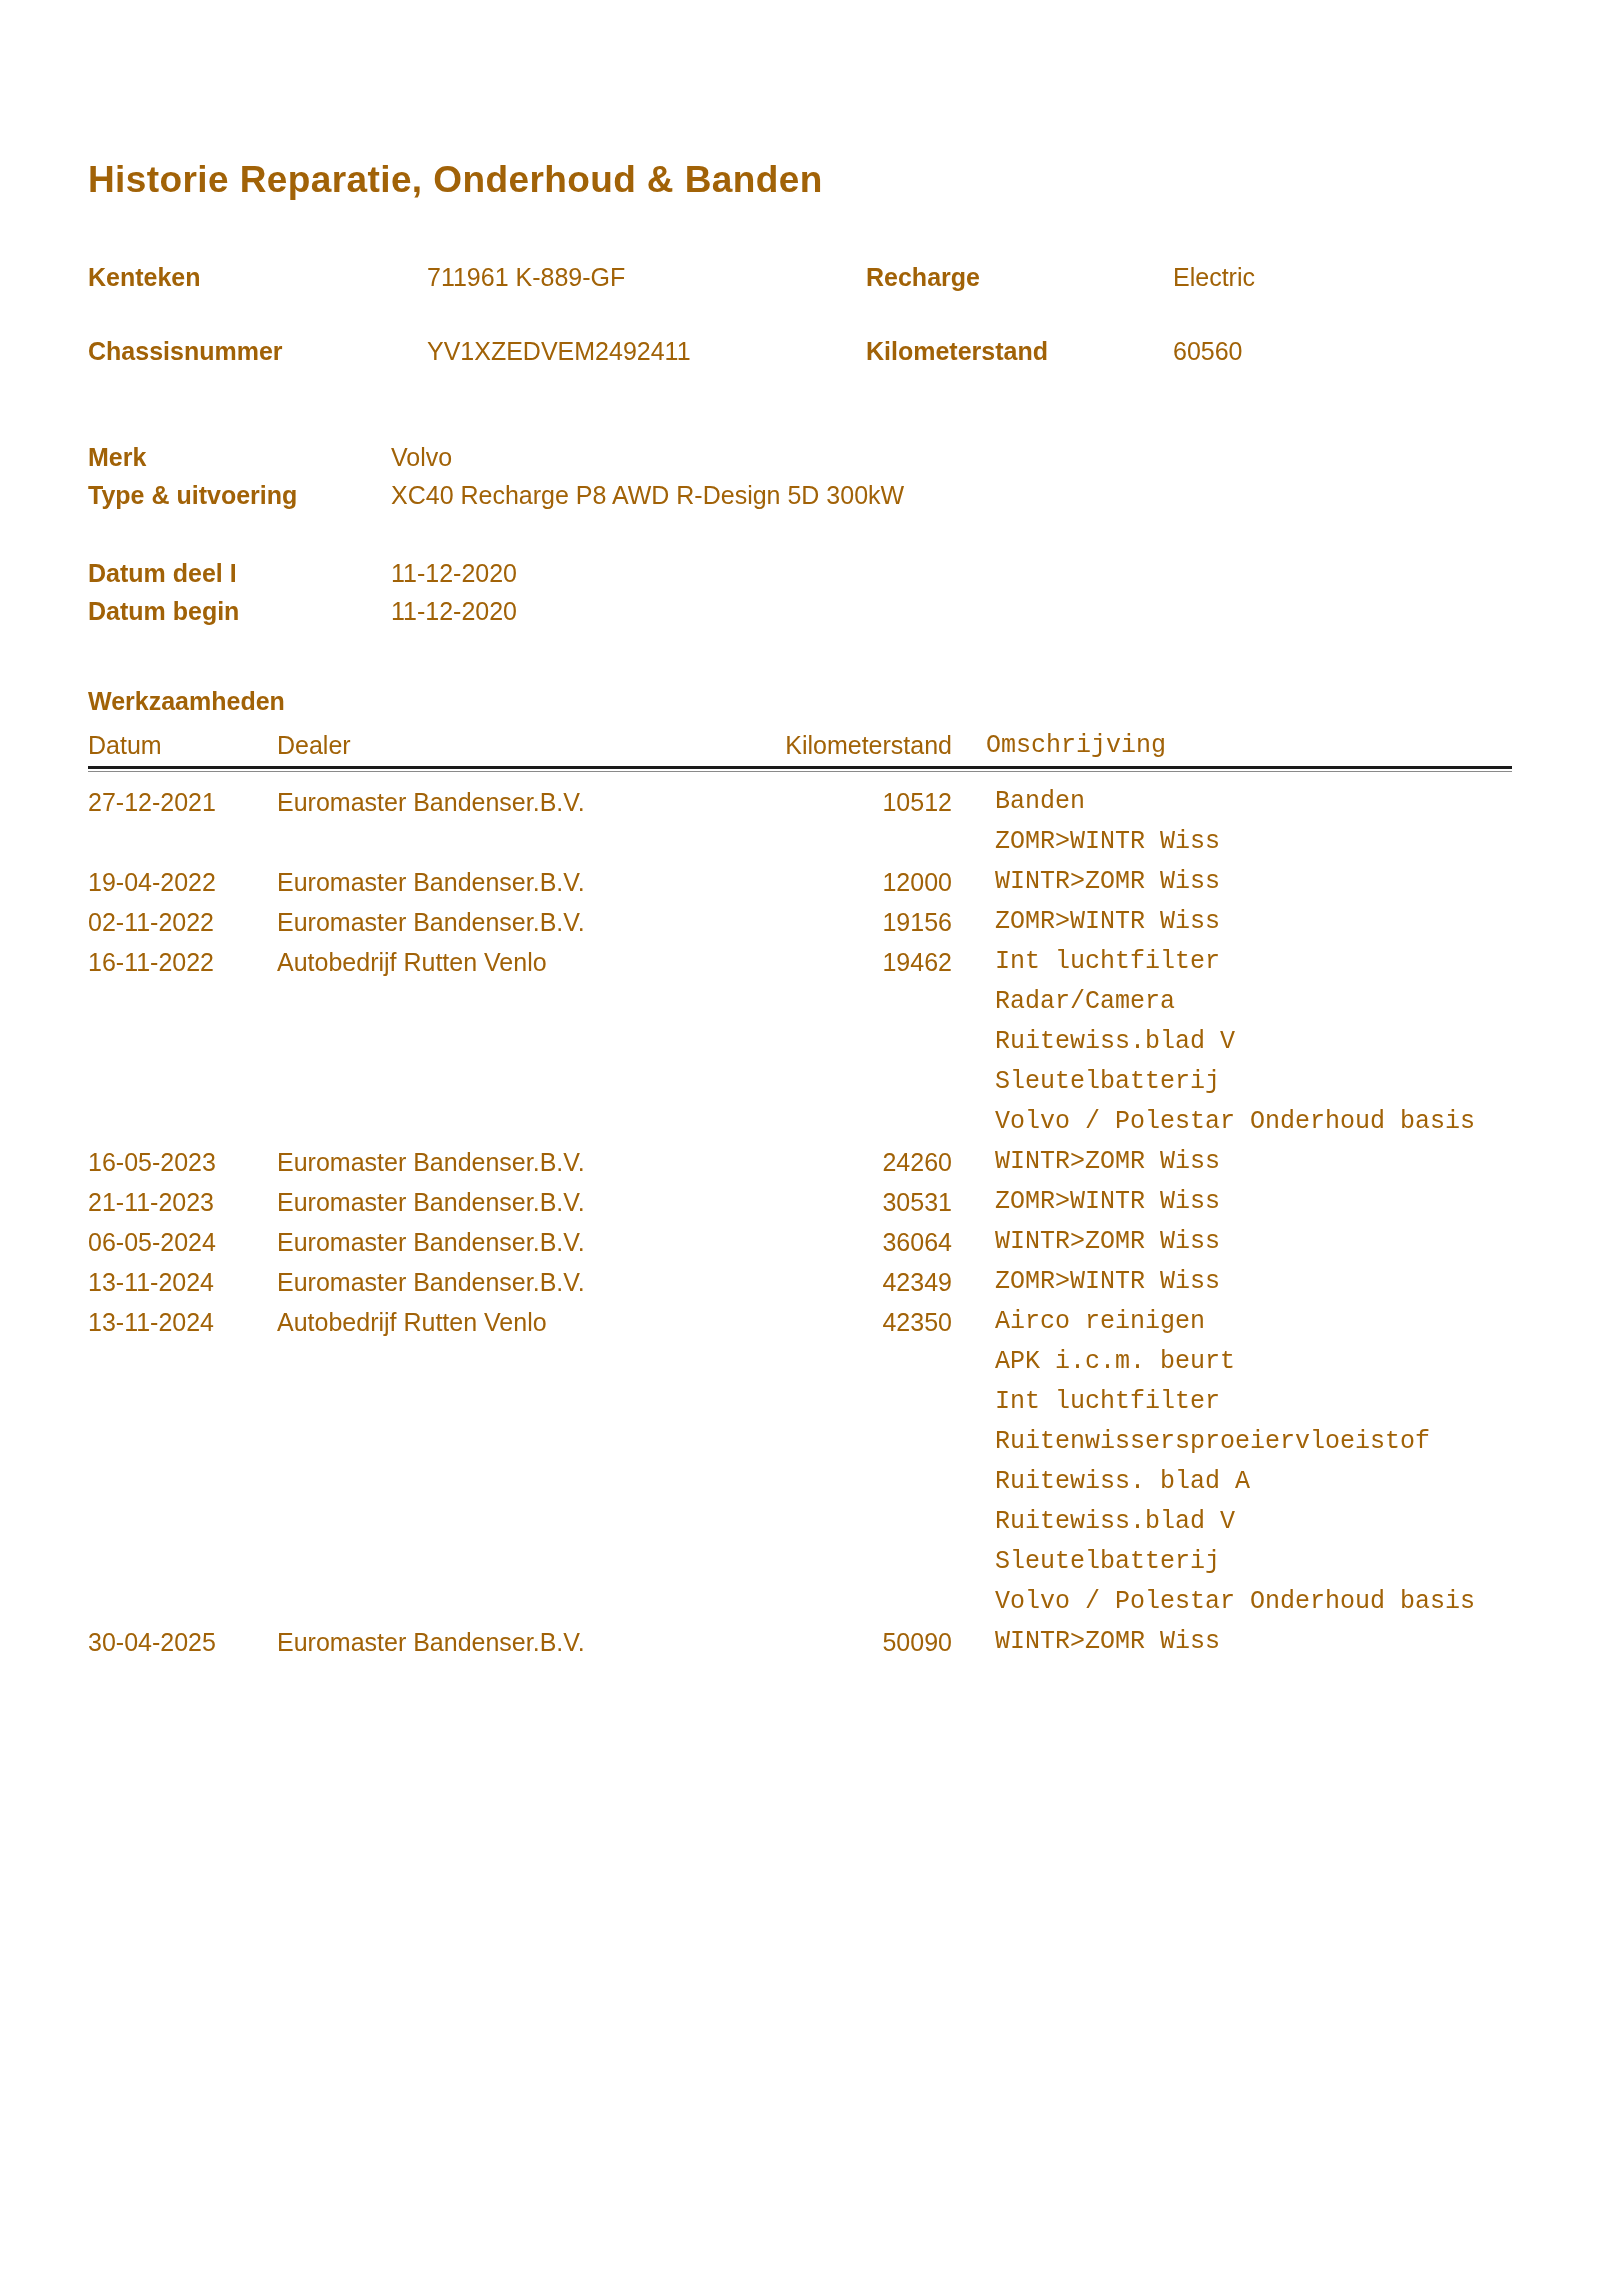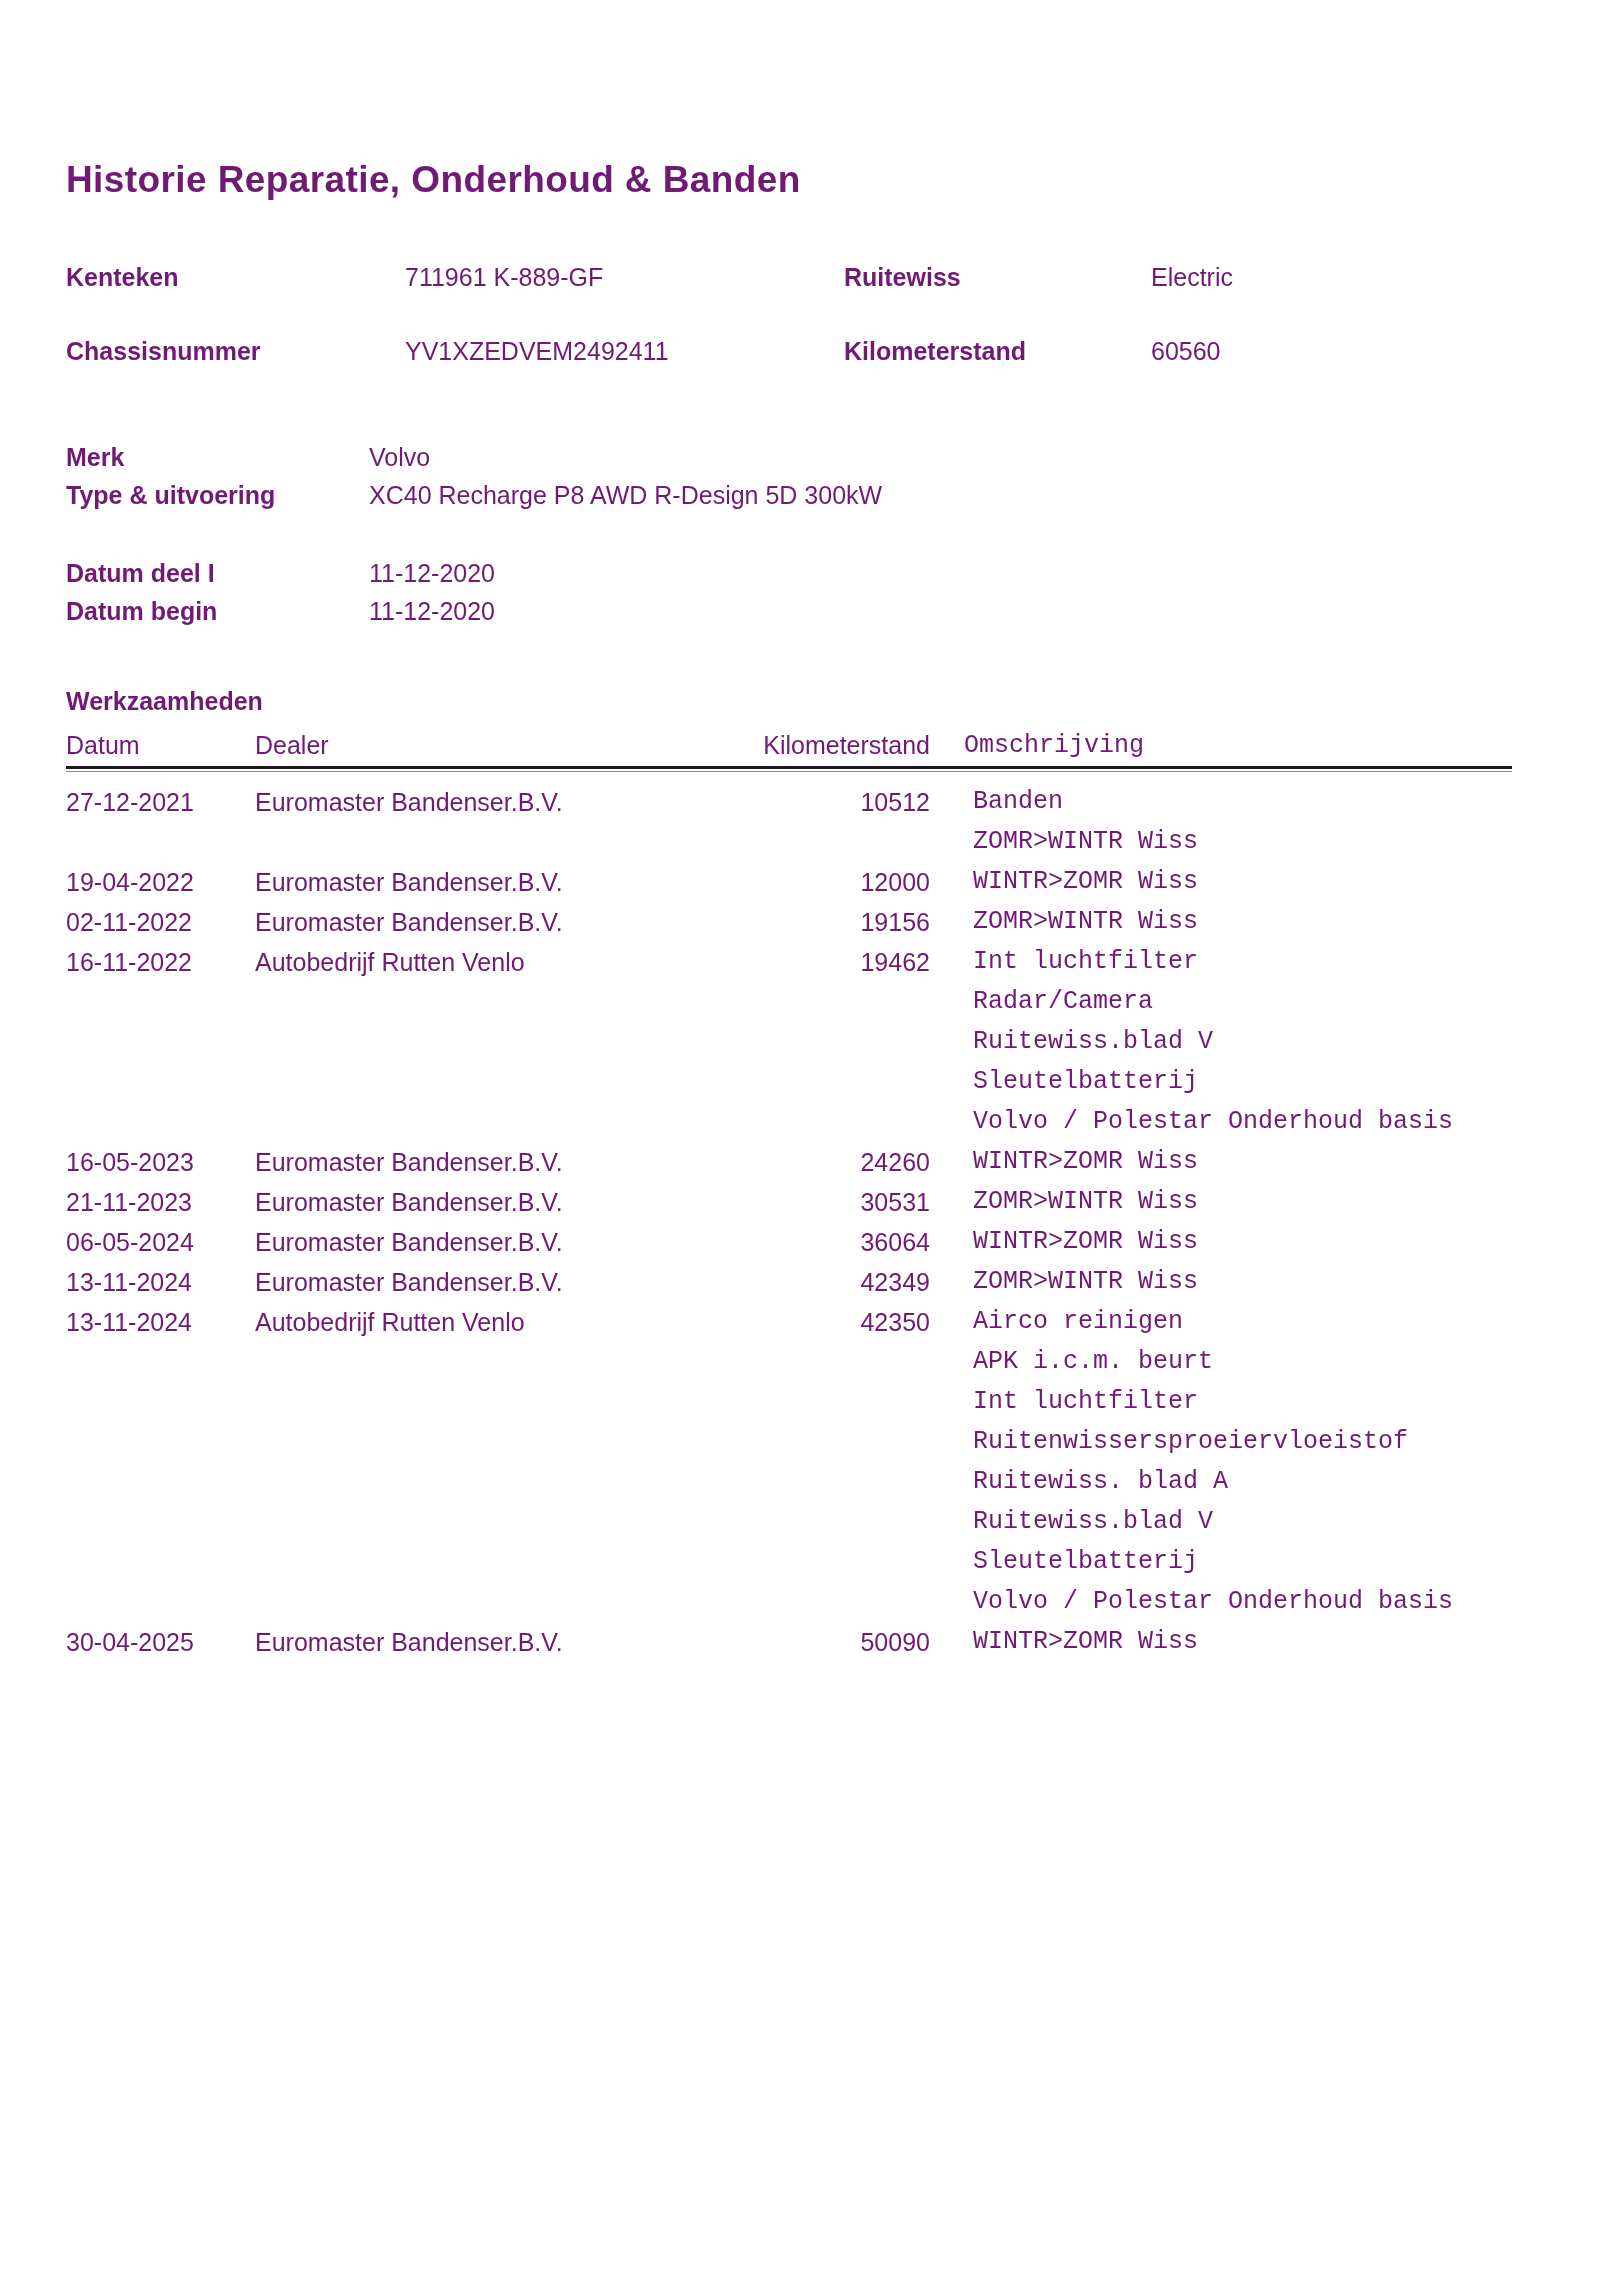--- a/index.html
+++ b/index.html
@@ -6,24 +6,24 @@
     margin: 0;
     padding: 0;
     background: #ffffff;
   }
   .page {
     position: relative;
     width: 1624px;
     height: 2295px;
     box-sizing: border-box;
     background: #ffffff;
-    color: #701a75;
+    color: #a16207;
     font-family: "Liberation Sans", "DejaVu Sans", sans-serif;
     font-size: 25px;
-    padding: 159px 112px 0 66px;
+    padding: 159px 112px 0 88px;
   }
   .doc-title {
     font-size: 37px;
     font-weight: bold;
     line-height: 1.15;
     margin: 0;
     letter-spacing: 0.4px;
   }
   
   .info-grid {
@@ -67,21 +67,21 @@
 </head>
 <body>
 
 <div class="page">
 
   <h1 class="doc-title">Historie Reparatie, Onderhoud &amp; Banden</h1>
 
   <div class="info-grid block-1">
     <div class="lbl">Kenteken</div>
     <div>711961 K-889-GF</div>
-    <div class="lbl">Ruitewiss</div>
+    <div class="lbl">Recharge</div>
     <div>Electric</div>
     <div class="lbl">Chassisnummer</div>
     <div>YV1XZEDVEM2492411</div>
     <div class="lbl">Kilometerstand</div>
     <div>60560</div>
   </div>
 
   <div class="info-grid two-col block-2">
     <div class="lbl">Merk</div>
     <div>Volvo</div>

